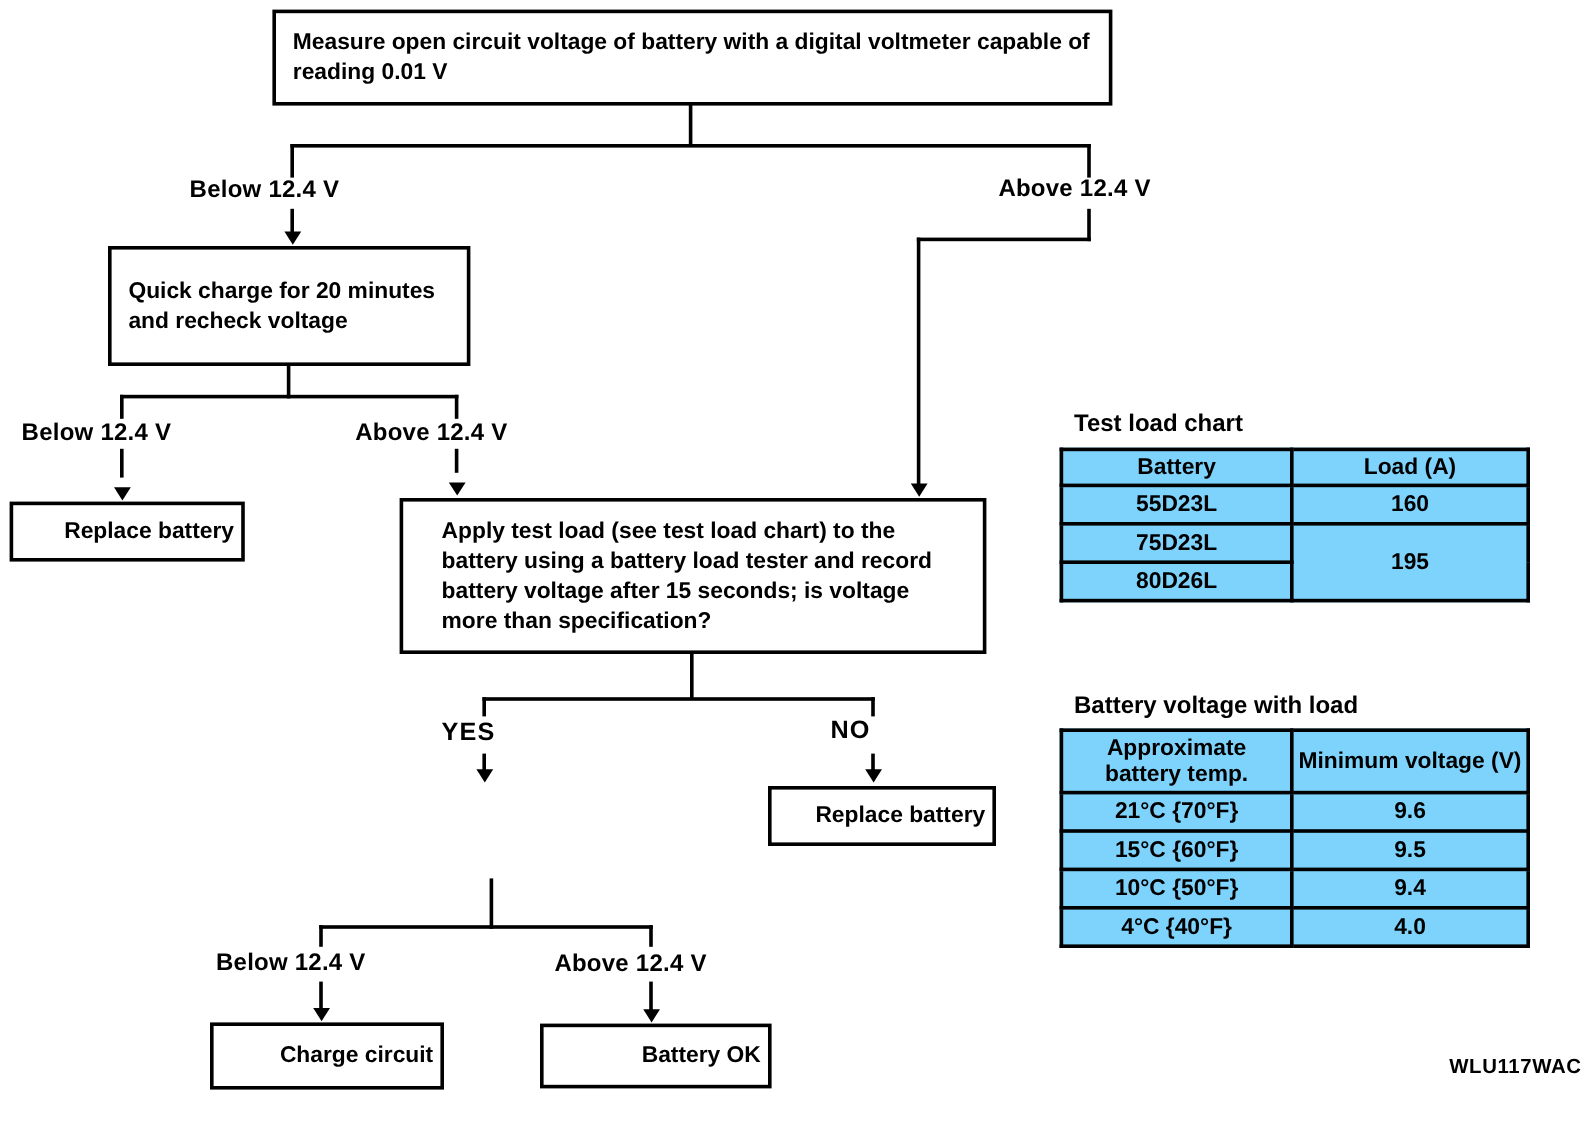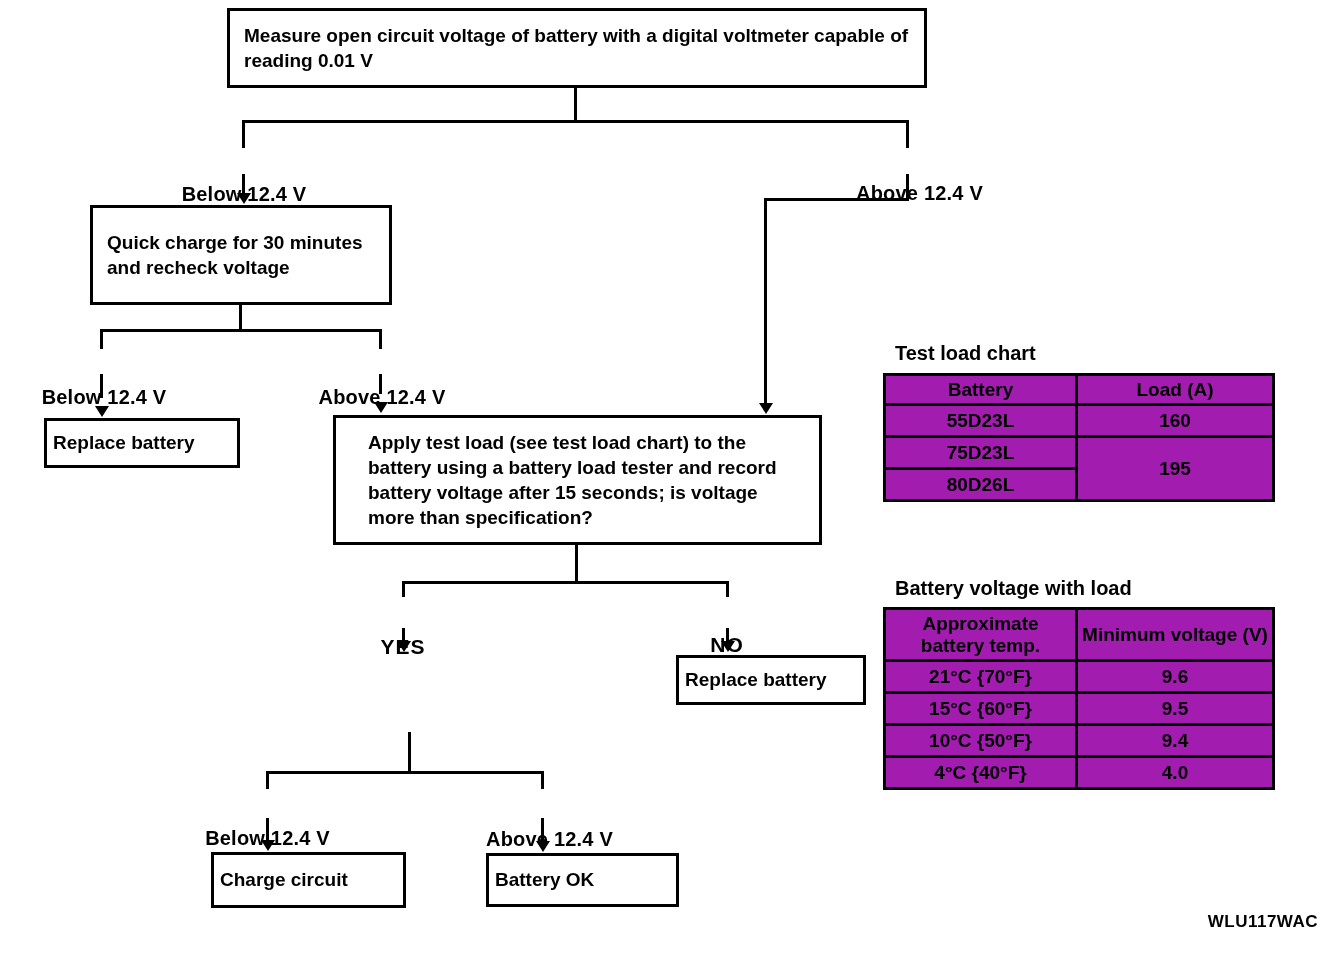--- a/index.html
+++ b/index.html
@@ -7,57 +7,57 @@
     position:relative;width:1328px;height:956px;background:#fff;
     font-family:"Liberation Sans",sans-serif;font-weight:bold;color:#000;
     overflow:hidden;
   }
   .node{
     position:absolute;border:3px solid #000;background:#fff;
     font-size:19px;line-height:1.32;box-sizing:border-box;
     display:flex;align-items:center;
   }
   .node .txt{padding:8px 14px;}
-  .node.center{justify-content:flex-start;text-align:center;margin-left:36px;}
+  .node.center{justify-content:flex-end;text-align:center;}
   .node.center .txt{padding:4px 6px;}
   .blabel{
     position:absolute;font-size:20px;letter-spacing:0.2px;
-    text-align:center;white-space:nowrap;margin-top:36px;
+    text-align:left;white-space:nowrap;
   }
   .blabel.big{font-size:21px;letter-spacing:1px;}
   .ln{position:absolute;background:#000;}
   .v{width:3px;}
   .h{height:3px;}
   .arrow{
     position:absolute;width:0;height:0;
     border-left:7px solid transparent;border-right:7px solid transparent;
     border-top:11px solid #000;
   }
   .tbl-title{position:absolute;font-size:20px;white-space:nowrap;}
   table.dtable{
     position:absolute;border-collapse:collapse;table-layout:fixed;
-    background:#a21caf;
+    background:#7dd3fc;
   }
   table.dtable th,table.dtable td{
     border:3px solid #000;text-align:center;vertical-align:middle;
     font-size:19px;font-weight:bold;padding:1px 4px;
   }
   .figcode{position:absolute;font-size:17px;text-align:right;letter-spacing:0.5px;}
 </style>
 </head>
 <body>
 
 <div id="canvas">
 
   <div class="node" style="left:227px;top:8px;width:700px;height:80px;">
     <div class="txt">Measure open circuit voltage of battery with a digital voltmeter capable of reading 0.01 V</div>
   </div>
 
   <div class="node" style="left:90px;top:205px;width:302px;height:100px;">
-    <div class="txt">Quick charge for 30 minutes and recheck voltage</div>
+    <div class="txt">Quick charge for 20 minutes and recheck voltage</div>
   </div>
 
   <div class="node center" style="left:8px;top:418px;width:196px;height:50px;">
     <div class="txt">Replace battery</div>
   </div>
 
   <div class="node" style="left:333px;top:415px;width:489px;height:130px;">
     <div class="txt" style="padding:8px 32px;">Apply test load (see test load chart) to the battery using a battery load tester and record battery voltage after 15 seconds; is voltage more than specification?</div>
   </div>
 
@@ -174,15 +174,15 @@
       <td>10°C {50°F}</td>
       <td>9.4</td>
     </tr>
     <tr style="height:32px;">
       <td>4°C {40°F}</td>
       <td>4.0</td>
     </tr>
   </tbody>
     </table>
 
-  <div class="figcode" style="left:1148px;top:912px;width:170px;">WLU117WAC</div>
+  <div class="figcode" style="left:1148px;top:879px;width:170px;">WLU117WAC</div>
 
 </div>
 
 </body></html>

